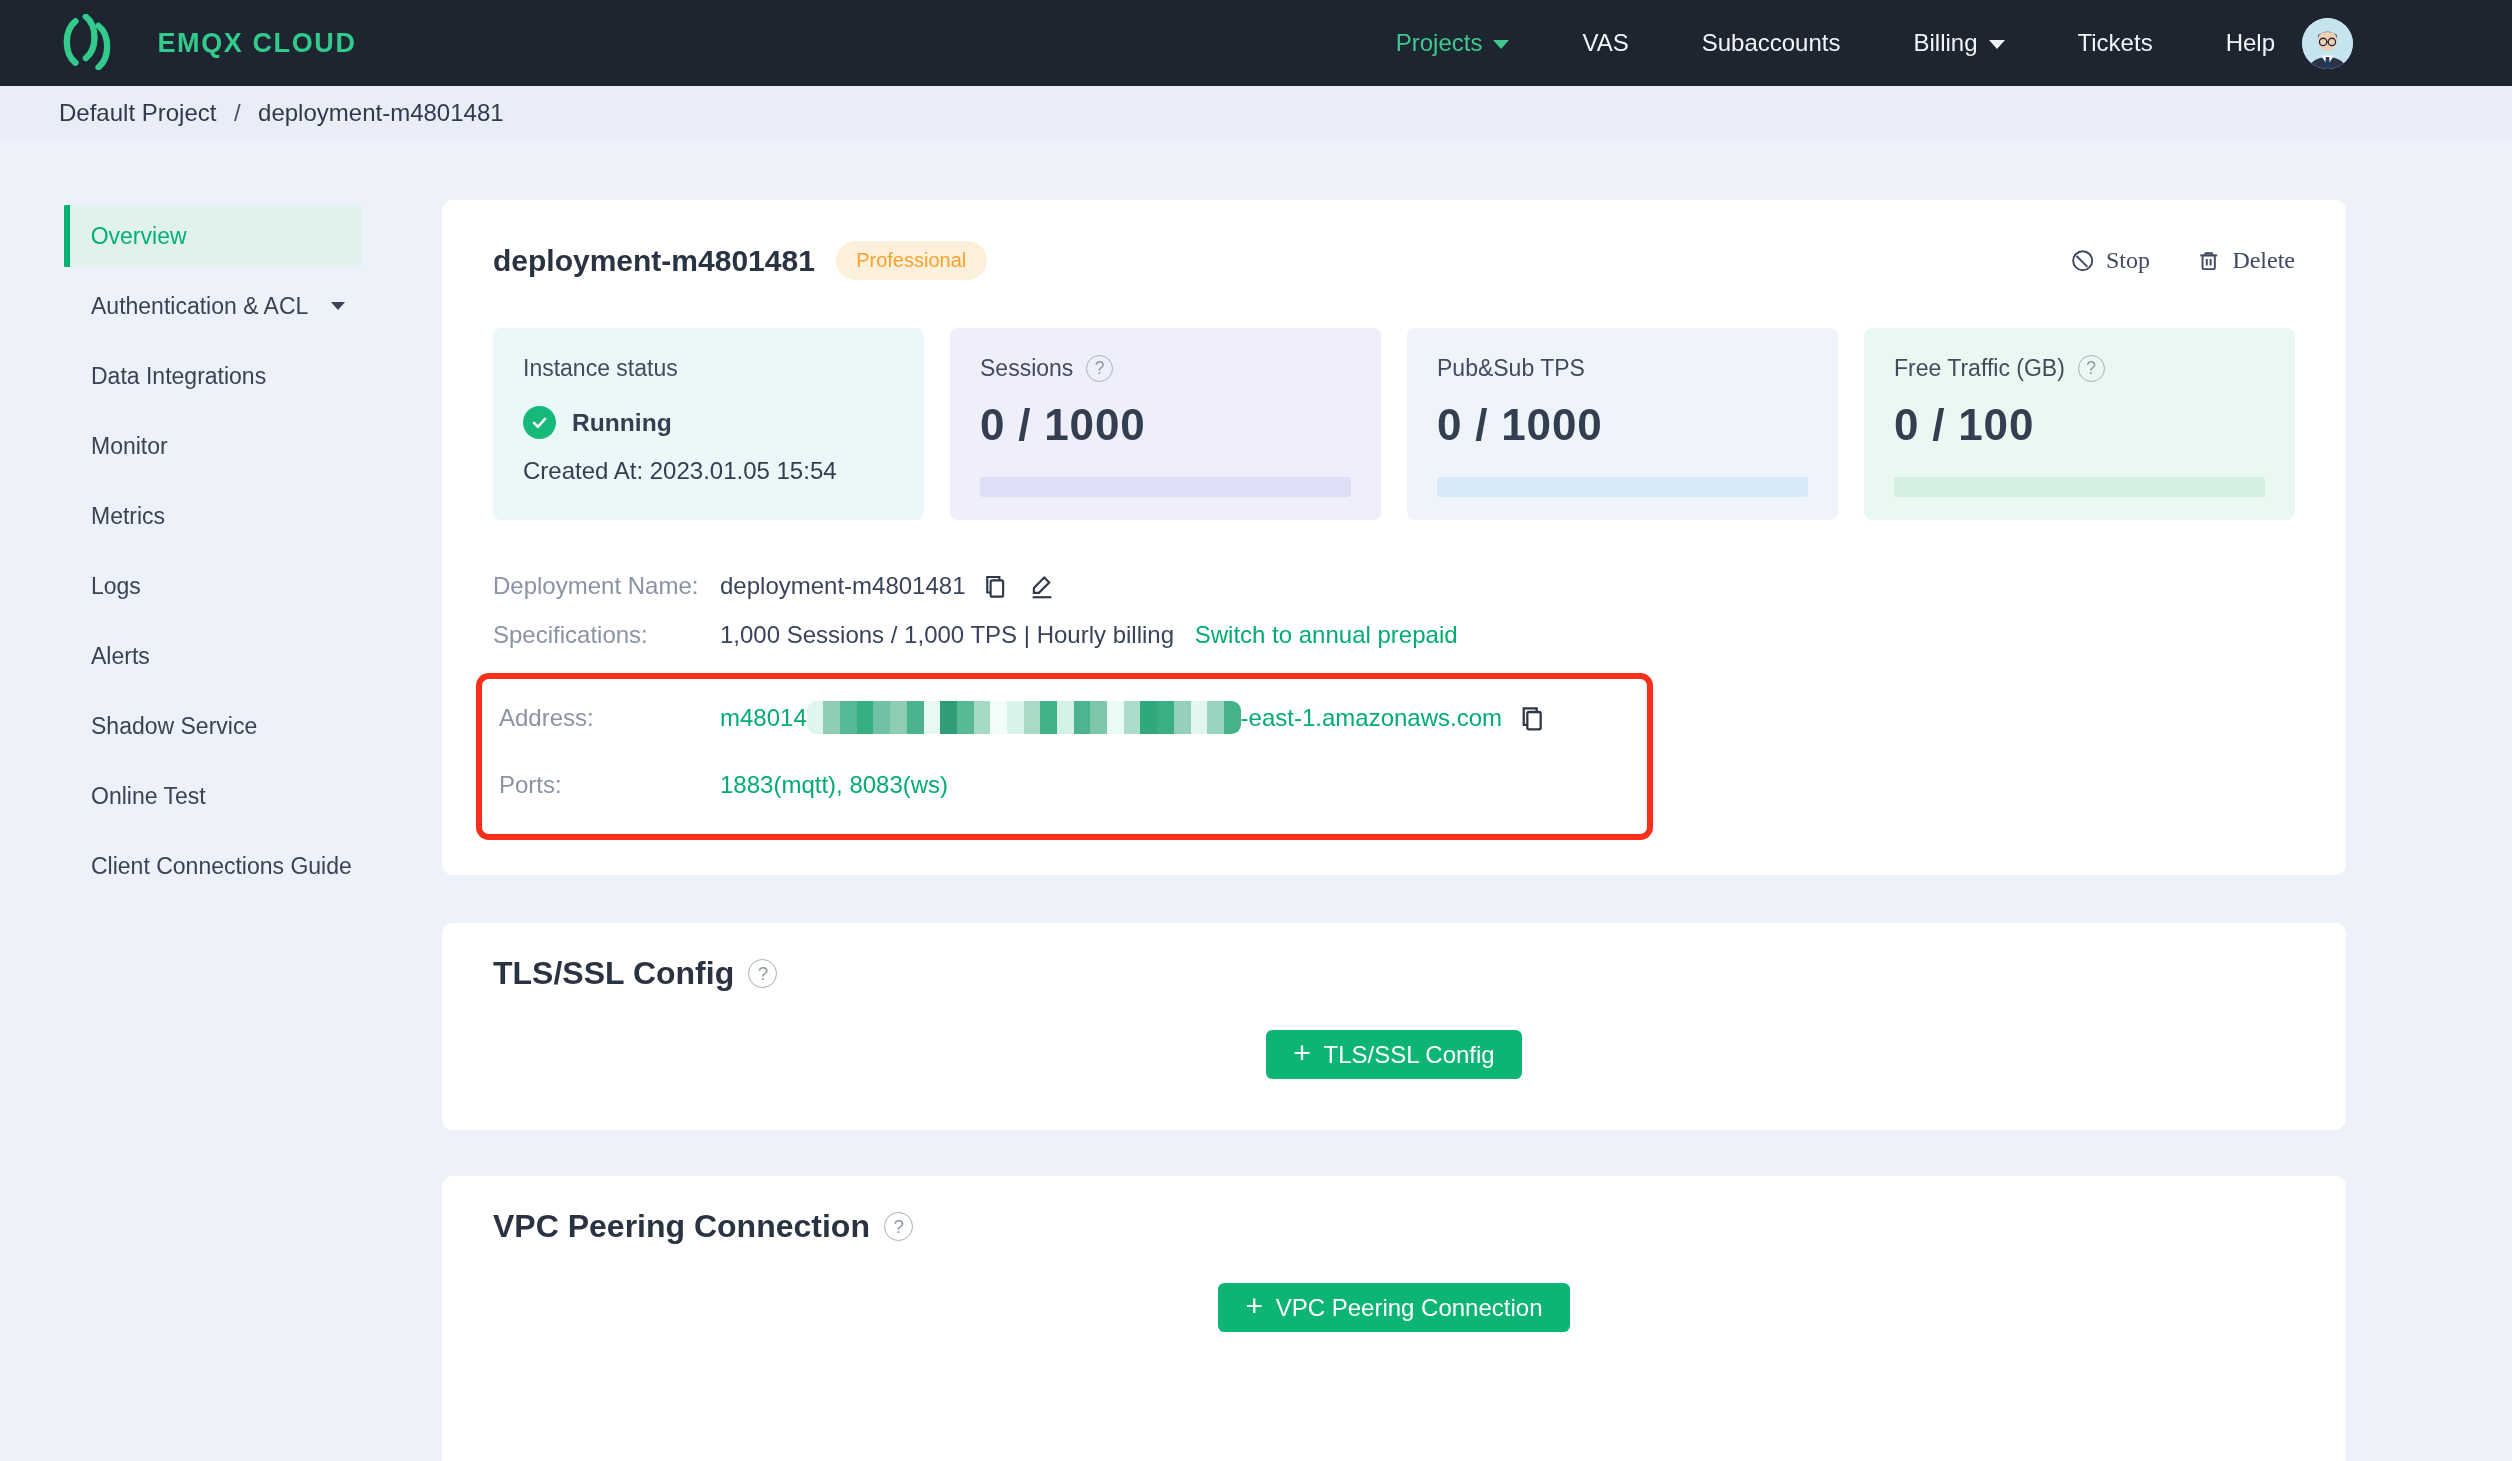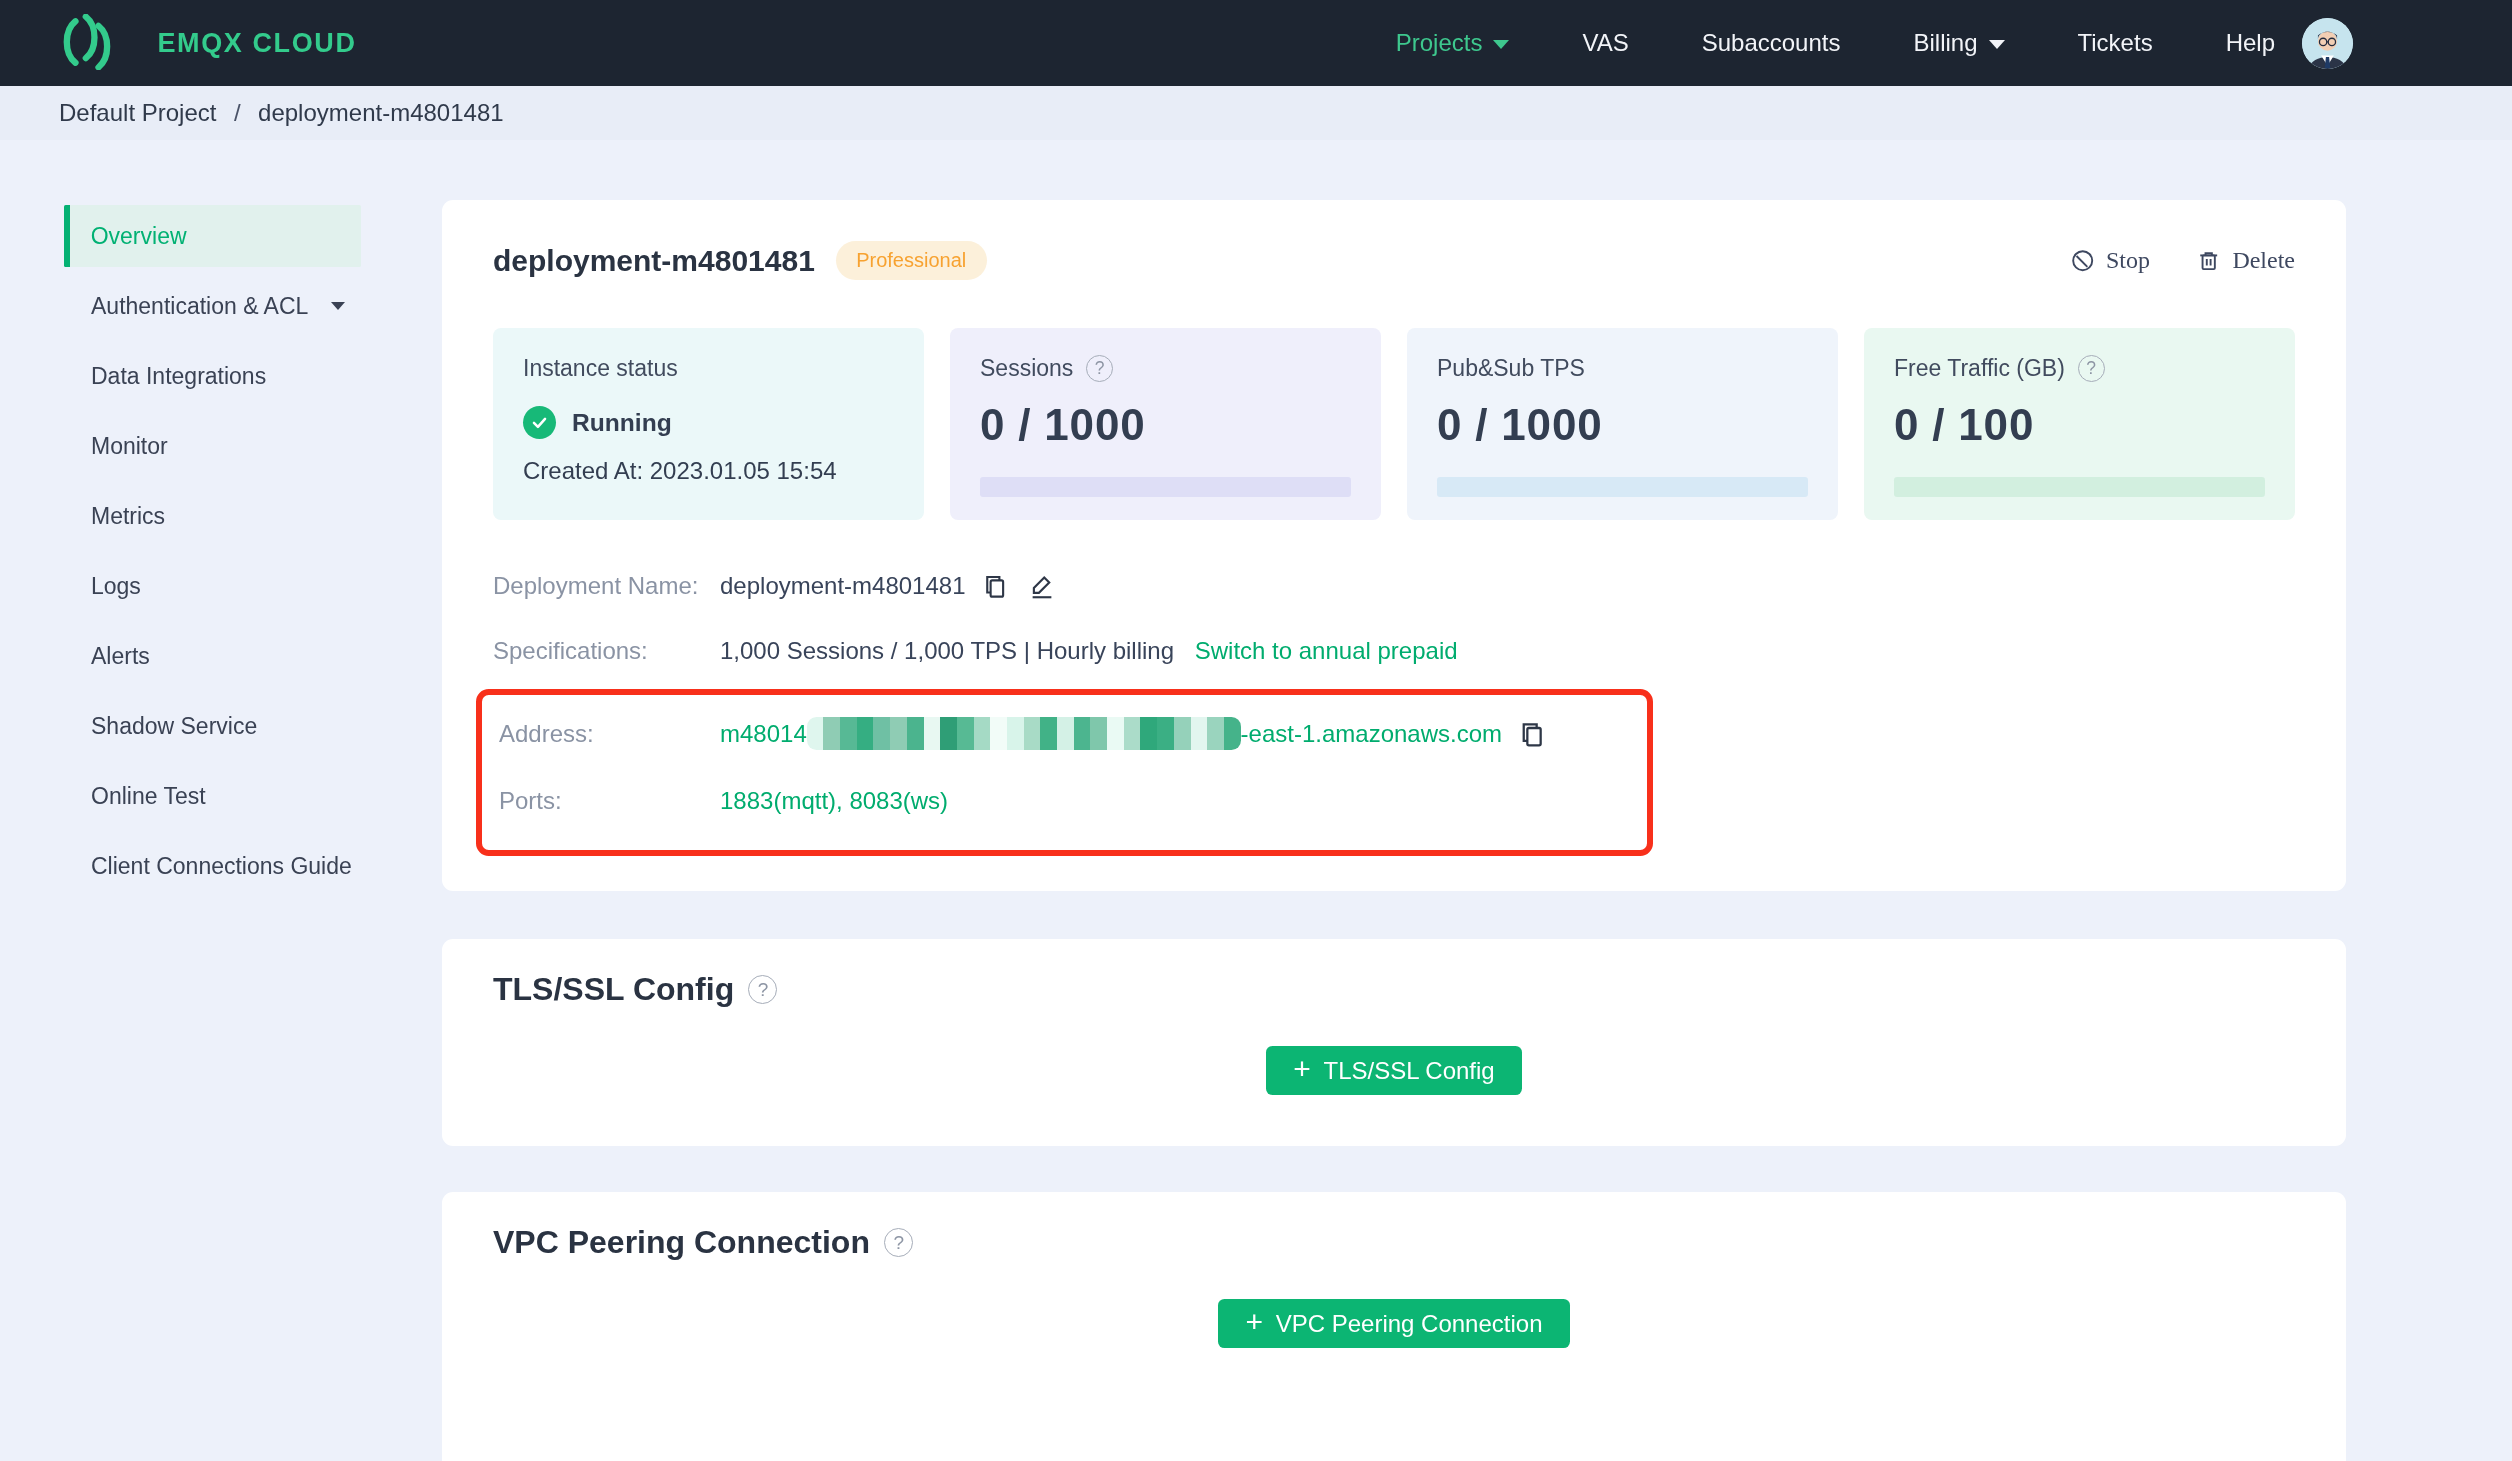--- a/index.html
+++ b/index.html
@@ -290,21 +290,21 @@
             </span>
             <span class="icon-btn" style="margin-left:17.5px">
               <svg width="30" height="30" viewBox="0 0 24 24" fill="none" stroke="currentColor" stroke-width="1.7">
                 <path d="M13.8 5.2l4 4L9.5 17.5H5.5v-4z"></path>
                 <line x1="4.5" y1="21" x2="19.5" y2="21"></line>
               </svg>
             </span>
           </span>
         </div>
 
-        <div class="f-row" style="margin-top:36px">
+        <div class="f-row" style="margin-top:20px">
           <span class="f-label">Specifications:</span>
           <span class="f-value">
             <span>1,000 Sessions / 1,000 TPS | Hourly billing</span>
             <span class="green-link">Switch to annual prepaid</span>
           </span>
         </div>
 
         <div class="redbox">
           <div class="f-row">
             <span class="f-label">Address:</span>

